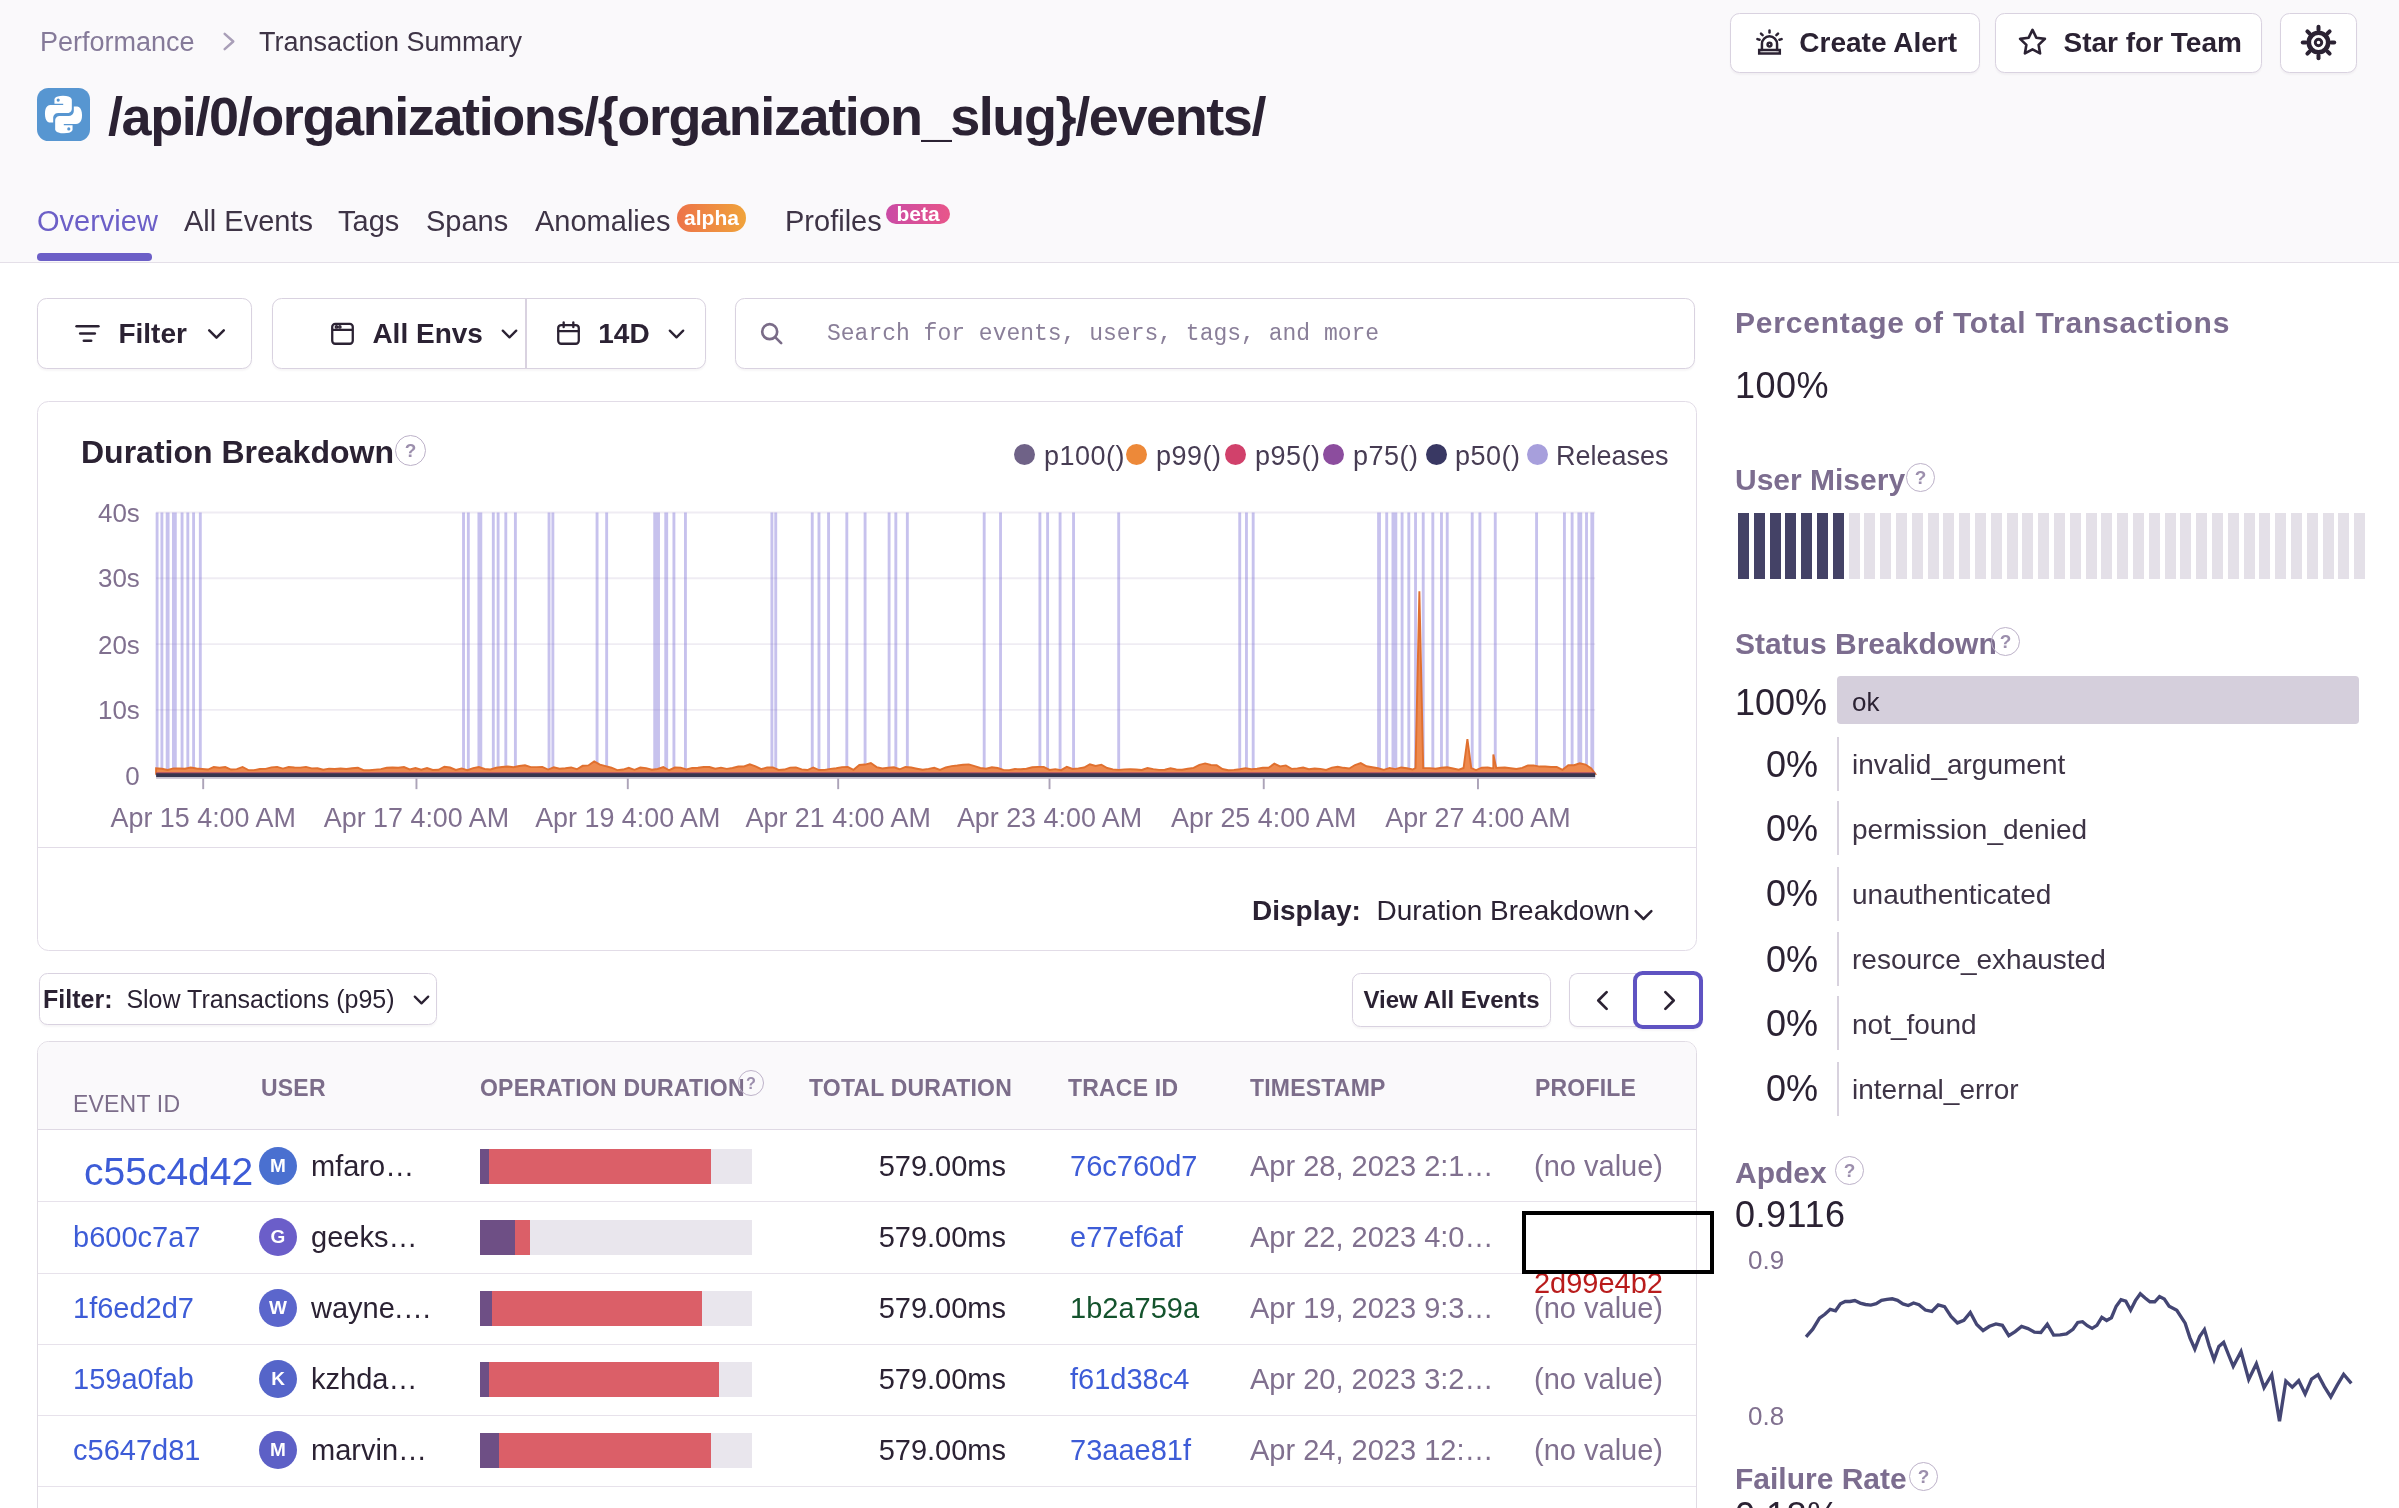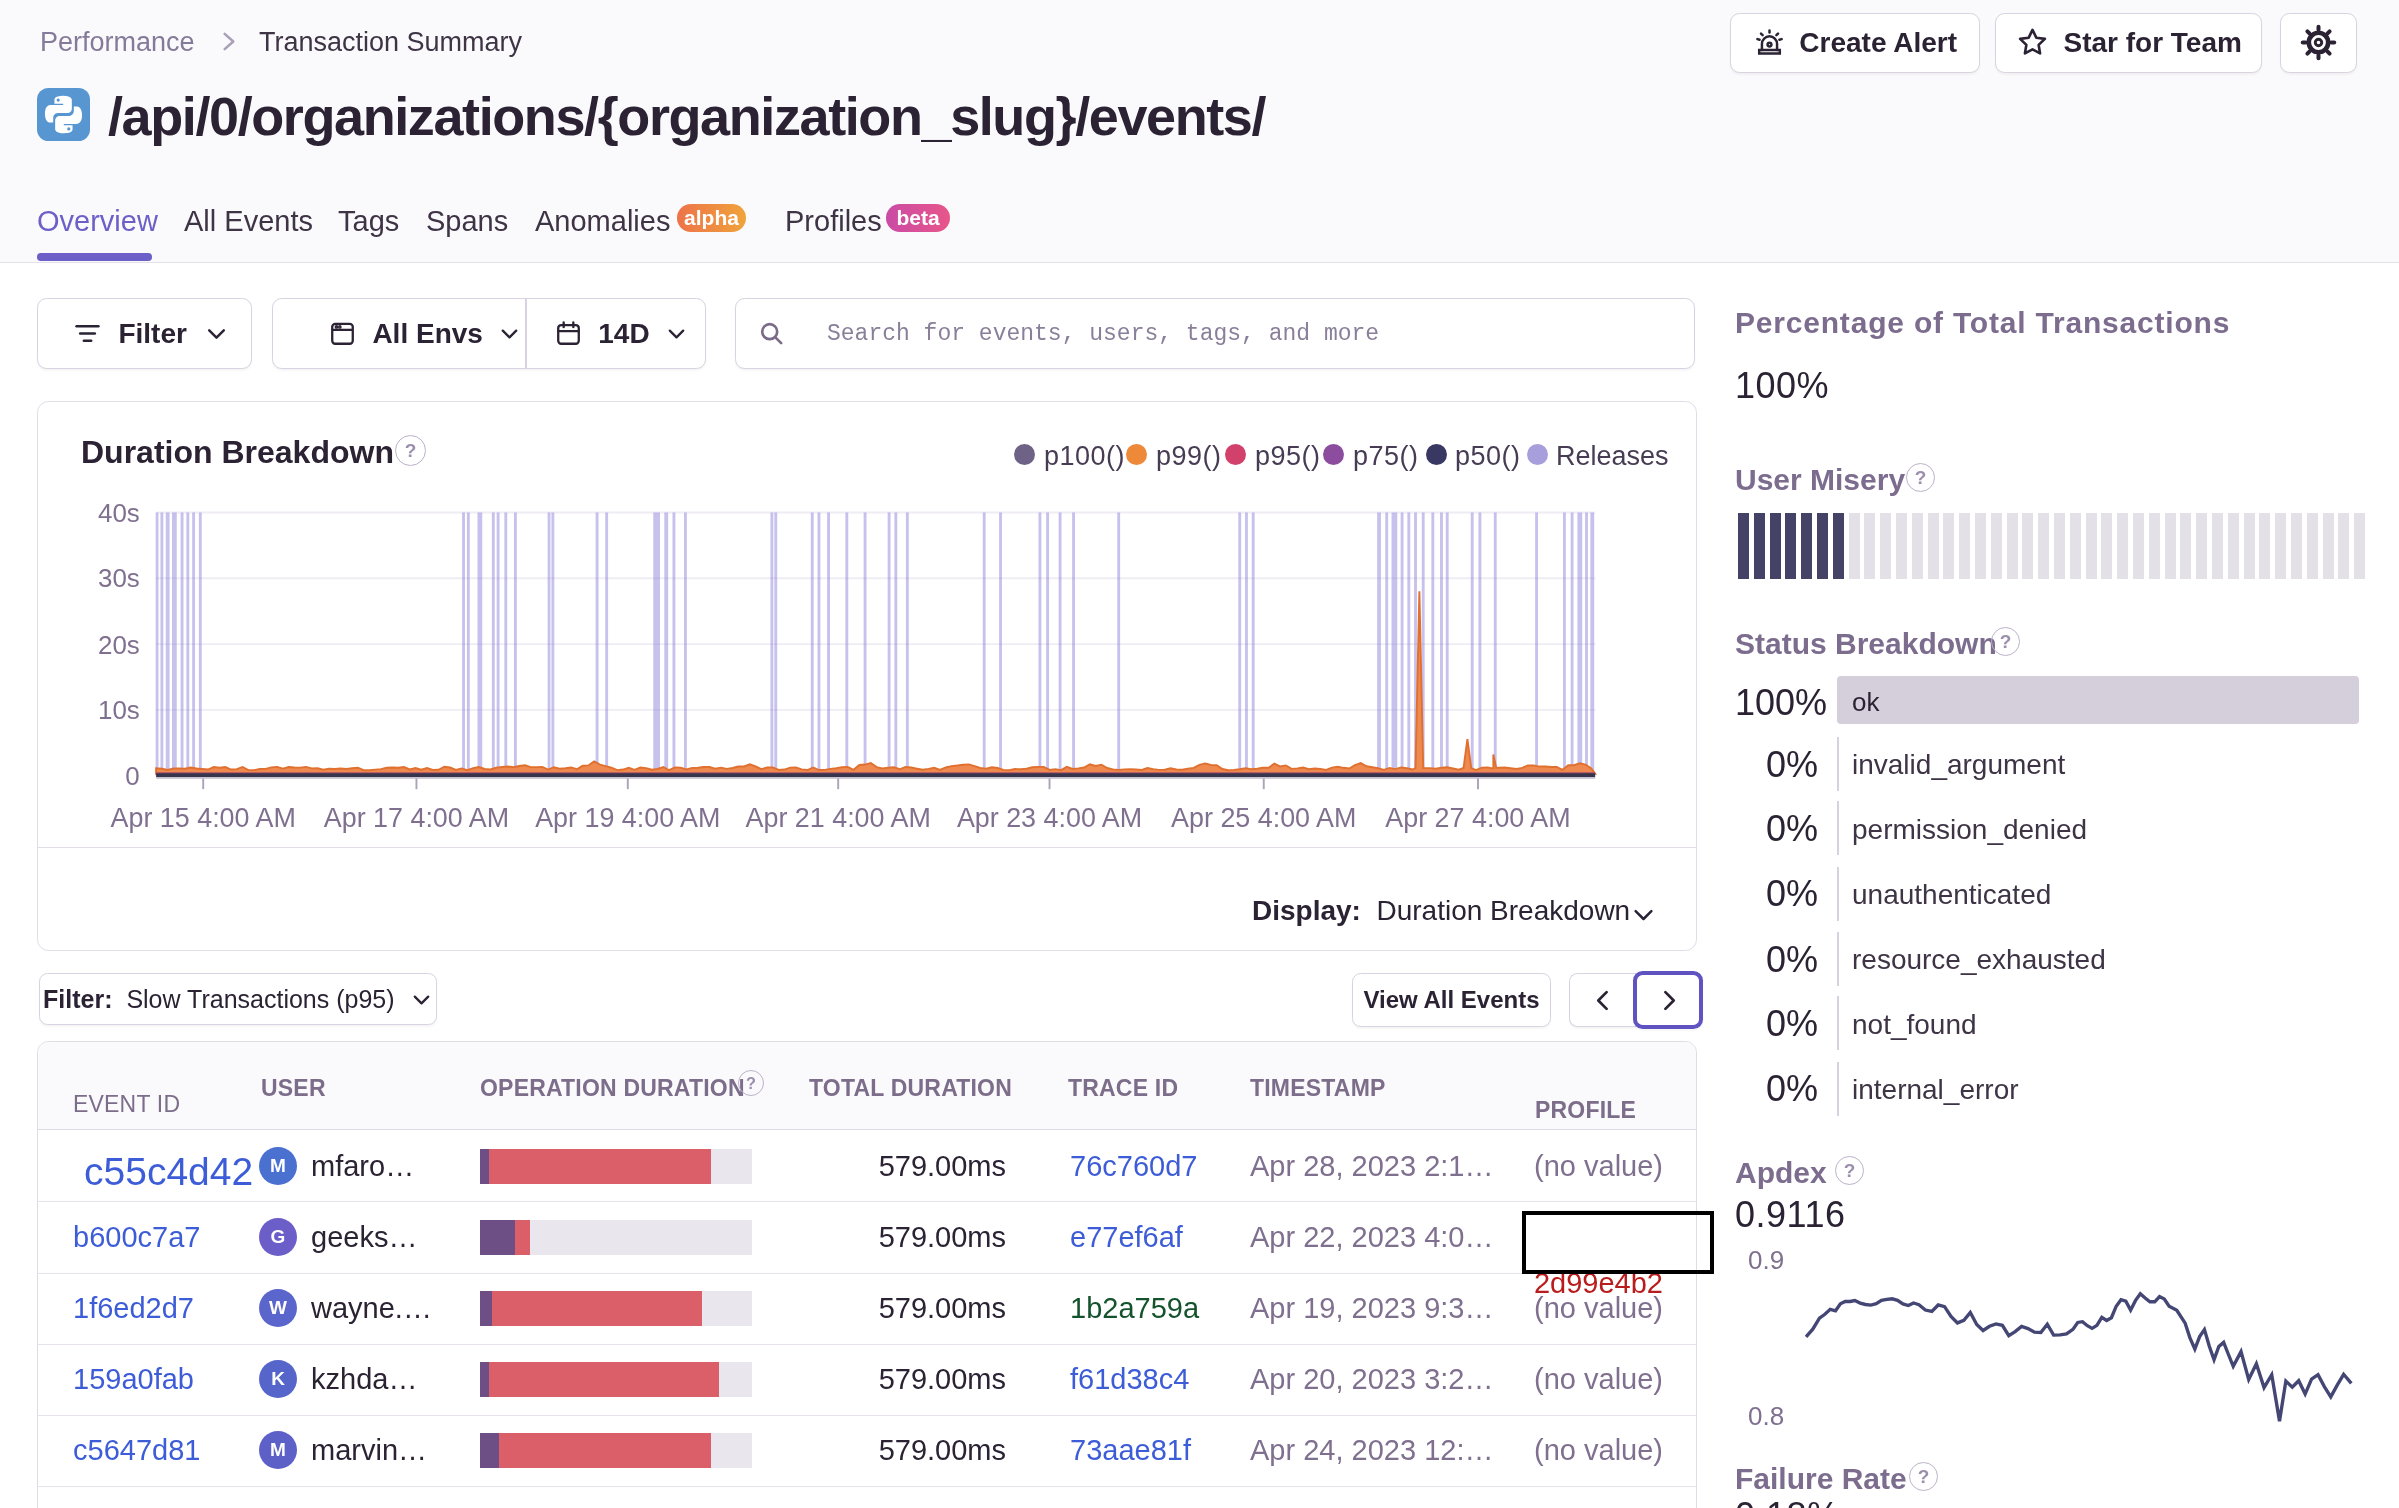--- a/index.html
+++ b/index.html
@@ -70,21 +70,21 @@
 </svg>
 </div>
 
 <div class="abs" style="left:37px;top:205px;font-size:29px;color:#6C5FC7;">Overview</div>
 <div class="abs" style="left:184px;top:205px;font-size:29px;color:#3E3446;">All Events</div>
 <div class="abs" style="left:338px;top:205px;font-size:29px;color:#3E3446;">Tags</div>
 <div class="abs" style="left:426px;top:205px;font-size:29px;color:#3E3446;">Spans</div>
 <div class="abs" style="left:535px;top:205px;font-size:29px;color:#3E3446;">Anomalies</div>
 <div class="abs" style="left:677px;top:204px;width:69px;height:28px;border-radius:14.4px;background:linear-gradient(90deg,#ED7349,#F0A33B);color:#fff;font-size:21px;font-weight:bold;display:flex;align-items:center;justify-content:center;">alpha</div>
 <div class="abs" style="left:785px;top:205px;font-size:29px;color:#3E3446;">Profiles</div>
-<div class="abs" style="left:886px;top:204px;width:64px;height:28px;border-radius:14.4px;background:linear-gradient(90deg,#CA4BA5,#E8568A);color:#fff;font-size:21px;font-weight:bold;display:flex;align-items:center;justify-content:center;">beta</div>
+<div class="abs" style="left:886px;top:204px;width:64px;height:20px;border-radius:14.4px;background:linear-gradient(90deg,#CA4BA5,#E8568A);color:#fff;font-size:21px;font-weight:bold;display:flex;align-items:center;justify-content:center;">beta</div>
 <div class="abs" style="left:37px;top:253px;width:115px;height:7.7px;border-radius:3.8px;background:#6C5FC7;"></div>
 
 <div class="btn" style="left:37px;top:298px;width:215px;height:71px;justify-content:flex-start;padding-left:34px;">
 <svg width="31" height="29" viewBox="0 0 24 24" fill="none" stroke="#2B2233" stroke-width="2.2" stroke-linecap="round" style="margin-right:15.4px;">
 <path d="M3 6 h18"></path>
       <path d="M6 12 h12"></path>
       <path d="M9 18 h6"></path>
 </svg>
 Filter
 <svg width="25" height="25" viewBox="0 0 24 24" fill="none" stroke="#2B2233" stroke-width="2.4" stroke-linecap="round" stroke-linejoin="round" style="margin-left:17.3px;">
@@ -281,21 +281,21 @@
 <div class="abs" style="left:37px;top:1041px;width:1660px;height:480px;border:1.4px solid #E0DBE4;border-radius:11.5px 11.5px 0 0;background:#fff;overflow:hidden;">
   <div style="position:absolute;left:0;top:0;width:100%;height:88px;background:#FAF9FB;border-bottom:1.4px solid #DFD9E4;"></div>
 
   <div class="abs" style="left:35px;top:33px;font-size:23px;font-weight:normal;color:#7C6D8A;letter-spacing:0.2px;margin-top:16px;">EVENT ID</div>
   <div class="abs" style="left:223px;top:33px;font-size:23px;font-weight:bold;color:#7C6D8A;letter-spacing:0.2px;">USER</div>
   <div class="abs" style="left:442px;top:33px;font-size:23px;font-weight:bold;color:#7C6D8A;letter-spacing:0.2px;">OPERATION DURATION</div>
   <span class="qicon abs" style="left:700px;top:28px;width:26px;height:26px;font-size:16.3px;border-width:1.9px;">?</span>
   <div class="abs" style="left:771px;top:33px;font-size:23px;font-weight:bold;color:#7C6D8A;letter-spacing:0.2px;">TOTAL DURATION</div>
   <div class="abs" style="left:1030px;top:33px;font-size:23px;font-weight:bold;color:#7C6D8A;letter-spacing:0.2px;">TRACE ID</div>
   <div class="abs" style="left:1212px;top:33px;font-size:23px;font-weight:bold;color:#7C6D8A;letter-spacing:0.2px;">TIMESTAMP</div>
-  <div class="abs" style="left:1497px;top:33px;font-size:23px;font-weight:bold;color:#7C6D8A;letter-spacing:0.2px;margin-top:22px;">PROFILE</div>
+  <div class="abs" style="left:1497px;top:33px;font-size:23px;font-weight:bold;color:#7C6D8A;letter-spacing:0.2px;">PROFILE</div>
 
   <div class="abs" style="left:0;top:159px;width:100%;height:1.4px;background:#E7E2EB;"></div>
   <div class="abs" style="left:0;top:231px;width:100%;height:1.4px;background:#E7E2EB;"></div>
   <div class="abs" style="left:0;top:302px;width:100%;height:1.4px;background:#E7E2EB;"></div>
   <div class="abs" style="left:0;top:373px;width:100%;height:1.4px;background:#E7E2EB;"></div>
   <div class="abs" style="left:0;top:444px;width:100%;height:1.4px;background:#E7E2EB;"></div>
 
   <div class="abs" style="left:46px;top:108px;font-size:39px;color:#3D5CD7;text-align:right;">c55c4d42</div>
   <div class="abs" style="left:221px;top:105px;width:38px;height:38px;border-radius:50%;background:#4A70D0;color:#fff;font-size:19px;font-weight:bold;display:flex;align-items:center;justify-content:center;">M</div>
   <div class="abs" style="left:273px;top:108px;font-size:29px;color:#2B2233;">mfaro…</div>

